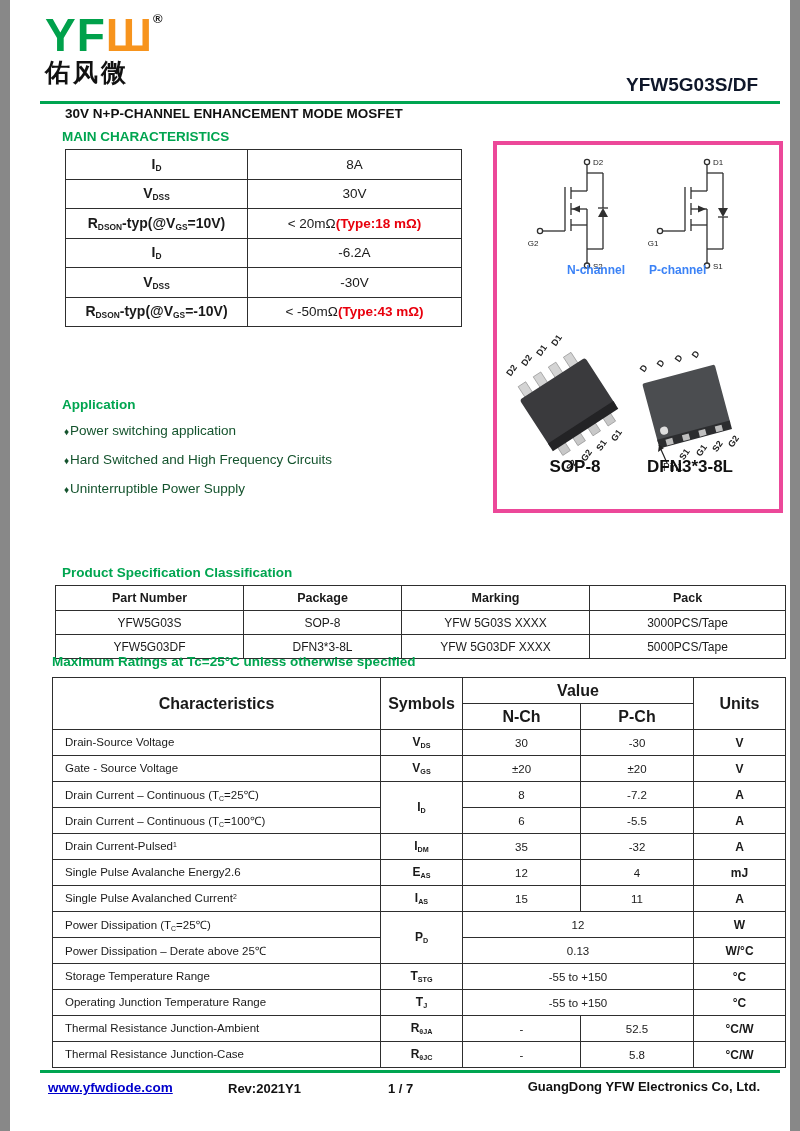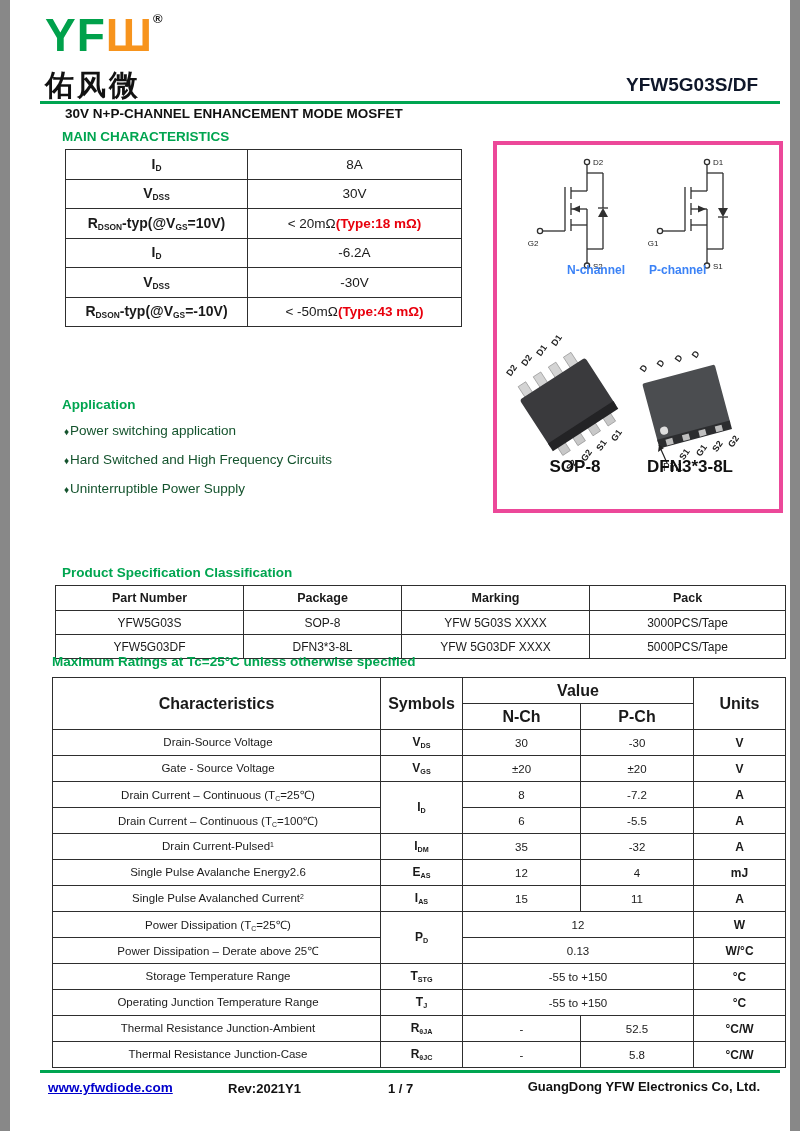--- a/index.html
+++ b/index.html
@@ -7,21 +7,21 @@
     position:relative;width:780px;height:1131px;background:#fff;
     margin:0 auto;font-family:"Liberation Sans",sans-serif;color:#1a1a1a;
     overflow:hidden;
   }
   .abs{position:absolute;}
   
   .logo-text{font-size:46px;font-weight:bold;letter-spacing:1px;line-height:1;}
   .logo-green{color:#00a14b;}
   .logo-orange{color:#f7941d;}
   .logo-reg{font-size:13px;color:#222;vertical-align:28px;font-weight:bold;}
-  .logo-cn{font-size:29px;font-weight:bold;color:#111;letter-spacing:3px;line-height:1;margin-top:13px;}
+  .logo-cn{font-size:25px;font-weight:bold;color:#111;letter-spacing:3px;line-height:1;margin-top:2px;}
   
   .part-title{font-size:19px;font-weight:bold;color:#0f172a;}
   .rule{background:#00a551;height:3px;}
   .subtitle{font-size:13.5px;font-weight:bold;color:#111;}
   .green-heading{font-size:13.5px;font-weight:bold;color:#00a550;}
   
   table{border-collapse:collapse;table-layout:fixed;}
   td,th{border:1px solid #2e2e2e;overflow:hidden;}
   
   .mc-table{width:396px;}
@@ -32,21 +32,21 @@
   sub{font-size:0.6em;vertical-align:-0.25em;letter-spacing:0;}
   sup{font-size:0.6em;vertical-align:0.45em;}
   
   .ps-table{width:730px;font-size:12px;}
   .ps-table th{height:22px;font-size:12.5px;}
   .ps-table td{height:21px;text-align:center;vertical-align:middle;}
   
   .mr-table{width:733px;font-size:11.5px;}
   .mr-table th{font-size:16px;height:23px;}
   .mr-table td{height:23px;vertical-align:middle;text-align:center;}
-  .mr-table td.char{text-align:center;padding-left:4px;}
+  .mr-table td.char{text-align:left;padding-left:12px;}
   .mr-sym{font-weight:bold;font-size:12px;}
   .mr-unit{font-weight:bold;font-size:12px;}
   
   .diagram-box{border:4px solid #ec4899;background:#fff;}
   .pkg-caption{font-size:17px;font-weight:bold;color:#111;text-align:center;}
   .chan-label{font-size:12px;font-weight:bold;color:#3b82f6;}
   
   .app-item{font-size:13.5px;color:#14532d;line-height:28px;}
   .bullet{font-size:10px;margin-right:1px;}
   

